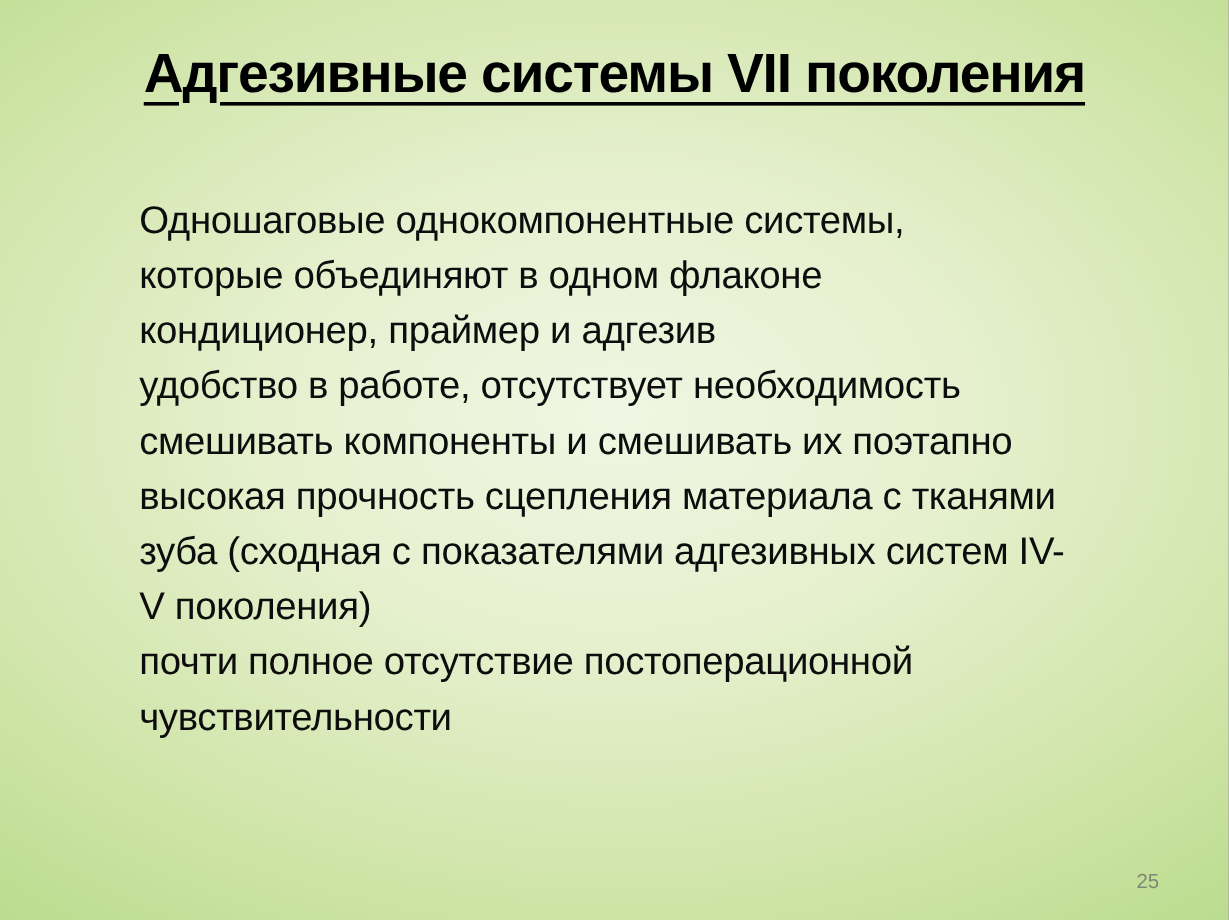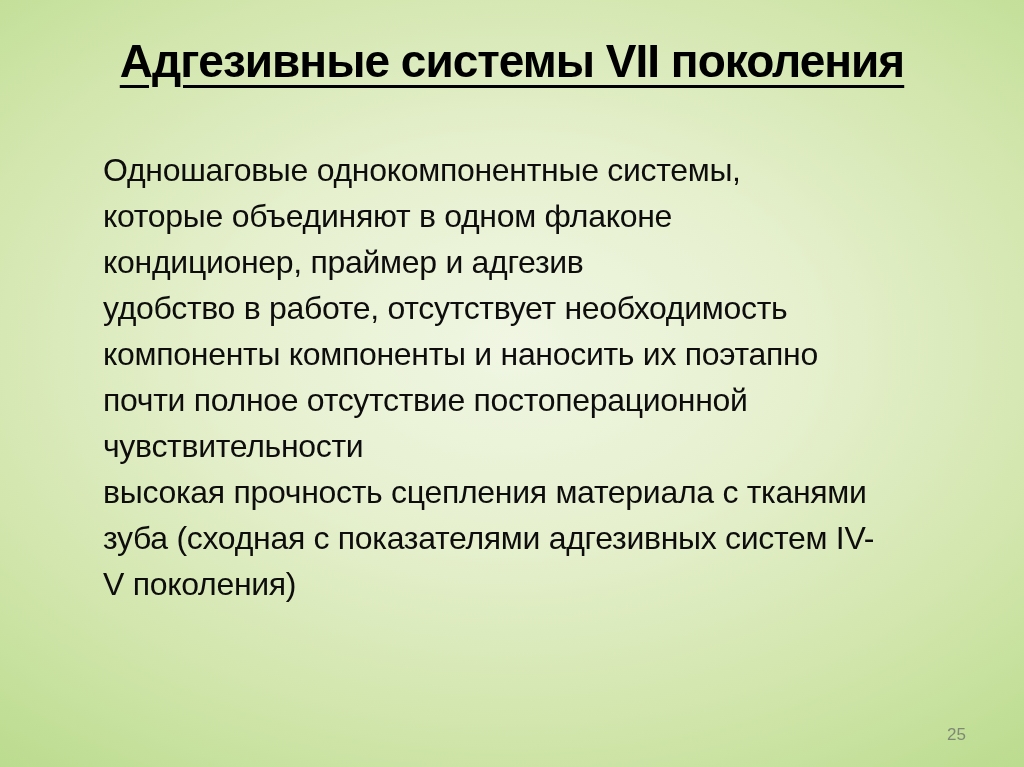--- a/index.html
+++ b/index.html
@@ -35,21 +35,21 @@
   .title .title-text {
     text-decoration: underline;
     text-decoration-thickness: 3px;
     text-underline-offset: 8px;
   }
   .bullet-list {
     position: absolute;
     top: 144px;
     left: 63px;
     right: 24px;
-    margin: 3px;
+    margin: 16px;
     padding: 0;
     list-style: none;
   }
   .bullet-item {
     display: flex;
     align-items: flex-start;
     margin: 0;
   }
   .marker-cell {
     flex: none;
@@ -92,34 +92,34 @@
       </span>
       <span class="bullet-text">Одношаговые однокомпонентные системы,
 которые объединяют в одном флаконе
 кондиционер, праймер и адгезив</span>
     </li>
     <li class="bullet-item">
       <span class="marker-cell">
         <span class="marker-square"></span>
       </span>
       <span class="bullet-text">удобство в работе, отсутствует необходимость
-компоненты компоненты и наносить их поэтапно</span>
-    </li>
-    <li class="bullet-item">
-      <span class="marker-cell">
-        <span class="marker-square"></span>
-      </span>
-      <span class="bullet-text">почти полное отсутствие постоперационной
-чувствительности</span>
+смешивать компоненты и смешивать их поэтапно</span>
     </li>
     <li class="bullet-item">
       <span class="marker-cell">
         <span class="marker-square"></span>
       </span>
       <span class="bullet-text">высокая прочность сцепления материала с тканями
 зуба (сходная с показателями адгезивных систем IV-
 V поколения)</span>
     </li>
+    <li class="bullet-item">
+      <span class="marker-cell">
+        <span class="marker-square"></span>
+      </span>
+      <span class="bullet-text">почти полное отсутствие постоперационной
+чувствительности</span>
+    </li>
   </ul>
 
   <div class="page-number">25</div>
 
 </div>
 
 </body></html>

